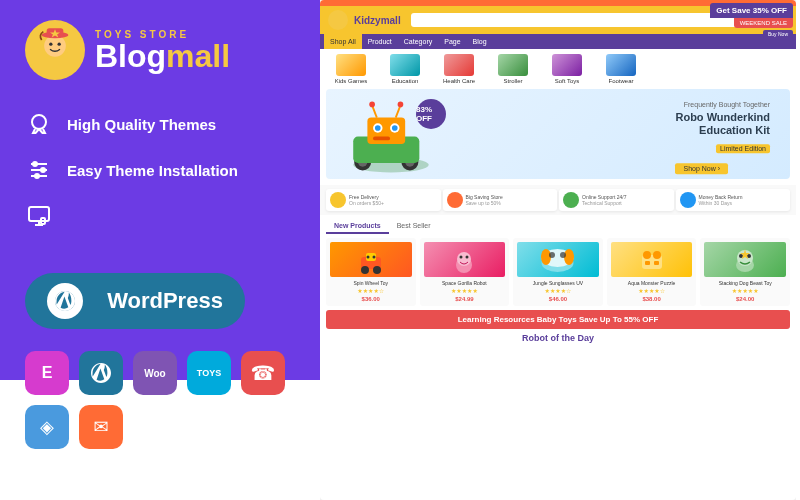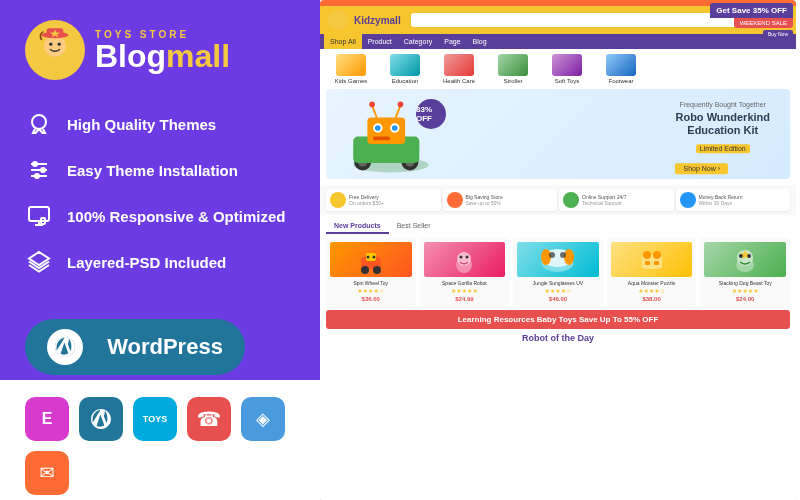--- a/index.html
+++ b/index.html
@@ -293,21 +293,21 @@
       overflow: hidden;
       display: flex;
       align-items: center;
     }
 
     .hero-content {
       position: absolute;
       right: 20px;
       top: 50%;
       transform: translateY(-50%);
-      text-align: center;
+      text-align: right;
     }
 
     .hero-title-small {
       font-size: 7px;
       color: #666;
     }
 
     .hero-product-name {
       font-size: 11px;
       font-weight: 900;
@@ -579,33 +579,22 @@
 
       <li>
         <div class="feature-icon">
           <svg viewBox="0 0 24 24">
               <rect x="2" y="3" width="20" height="14" rx="2"></rect>
               <line x1="8" y1="21" x2="16" y2="21"></line>
               <line x1="12" y1="17" x2="12" y2="21"></line>
               <rect x="14" y="14" width="4" height="6" rx="1"></rect>
             </svg>
         </div>
-        <span>100% Responsive &amp; Optimized</span>
       </li>
 
-      <li>
-        <div class="feature-icon">
-          <svg viewBox="0 0 24 24">
-              <polygon points="12,2 22,8.5 12,15 2,8.5"></polygon>
-              <path d="M2 15 L12 21.5 L22 15"></path>
-              <path d="M2 11.5 L12 18 L22 11.5"></path>
-            </svg>
-        </div>
-        <span>Layered-PSD Included</span>
-      </li>
     </ul>
 
     <div class="wordpress-btn">
       <div class="wp-logo-circle">
         <svg width="24" height="24" viewBox="0 0 24 24" fill="#21759b">
           <circle cx="12" cy="12" r="10" fill="#21759b"></circle>
           <path d="M3.6 12c0-4.7 3.4-8.6 8-9.3L3.7 15.5A8.3 8.3 0 013.6 12zm14.8 0c0 1.5-.4 2.9-1 4.1l-2.6-7.1a9.6 9.6 0 001-4c0-.5 0-1-.1-1.5 1.7 2 2.7 4.5 2.7 8.5zm-7.2 7.7c-1.3 0-2.6-.4-3.6-1l3.8-11.1 3.9 10.7c-1.3.9-2.6 1.4-4.1 1.4zM12 2C6.5 2 2 6.5 2 12s4.5 10 10 10 10-4.5 10-10S17.5 2 12 2z" fill="white"></path>
         </svg>
       </div>
       <span class="wp-text">WordPress</span>
@@ -613,20 +602,23 @@
 
     <div class="plugin-icons">
       <div class="plugin-icon-box plugin-elementor">
         <span style="color:#fff;font-weight:900;font-size:16px;">E</span>
       </div>
       <div class="plugin-icon-box plugin-wp">
         <svg width="24" height="24" viewBox="0 0 24 24">
           <circle cx="12" cy="12" r="10" fill="#21759b"></circle>
           <path d="M3.6 12c0-4.7 3.4-8.6 8-9.3L3.7 15.5A8.3 8.3 0 013.6 12zm14.8 0c0 1.5-.4 2.9-1 4.1l-2.6-7.1a9.6 9.6 0 001-4c0-.5 0-1-.1-1.5 1.7 2 2.7 4.5 2.7 8.5zm-7.2 7.7c-1.3 0-2.6-.4-3.6-1l3.8-11.1 3.9 10.7c-1.3.9-2.6 1.4-4.1 1.4zM12 2C6.5 2 2 6.5 2 12s4.5 10 10 10 10-4.5 10-10S17.5 2 12 2z" fill="white"></path>
         </svg>
+      </div>
+      <div class="plugin-icon-box plugin-woo">
+        <span style="color:#fff;font-weight:900;font-size:10px;">Woo</span>
       </div>
       <div class="plugin-icon-box plugin-wpml">
         <span style="color:#fff;font-weight:700;font-size:9px;">TOYS</span>
       </div>
       <div class="plugin-icon-box plugin-phone">
         <span style="color:#fff;font-size:20px;">☎</span>
       </div>
       <div class="plugin-icon-box plugin-box">
         <span style="color:#fff;font-size:18px;">◈</span>
       </div>

